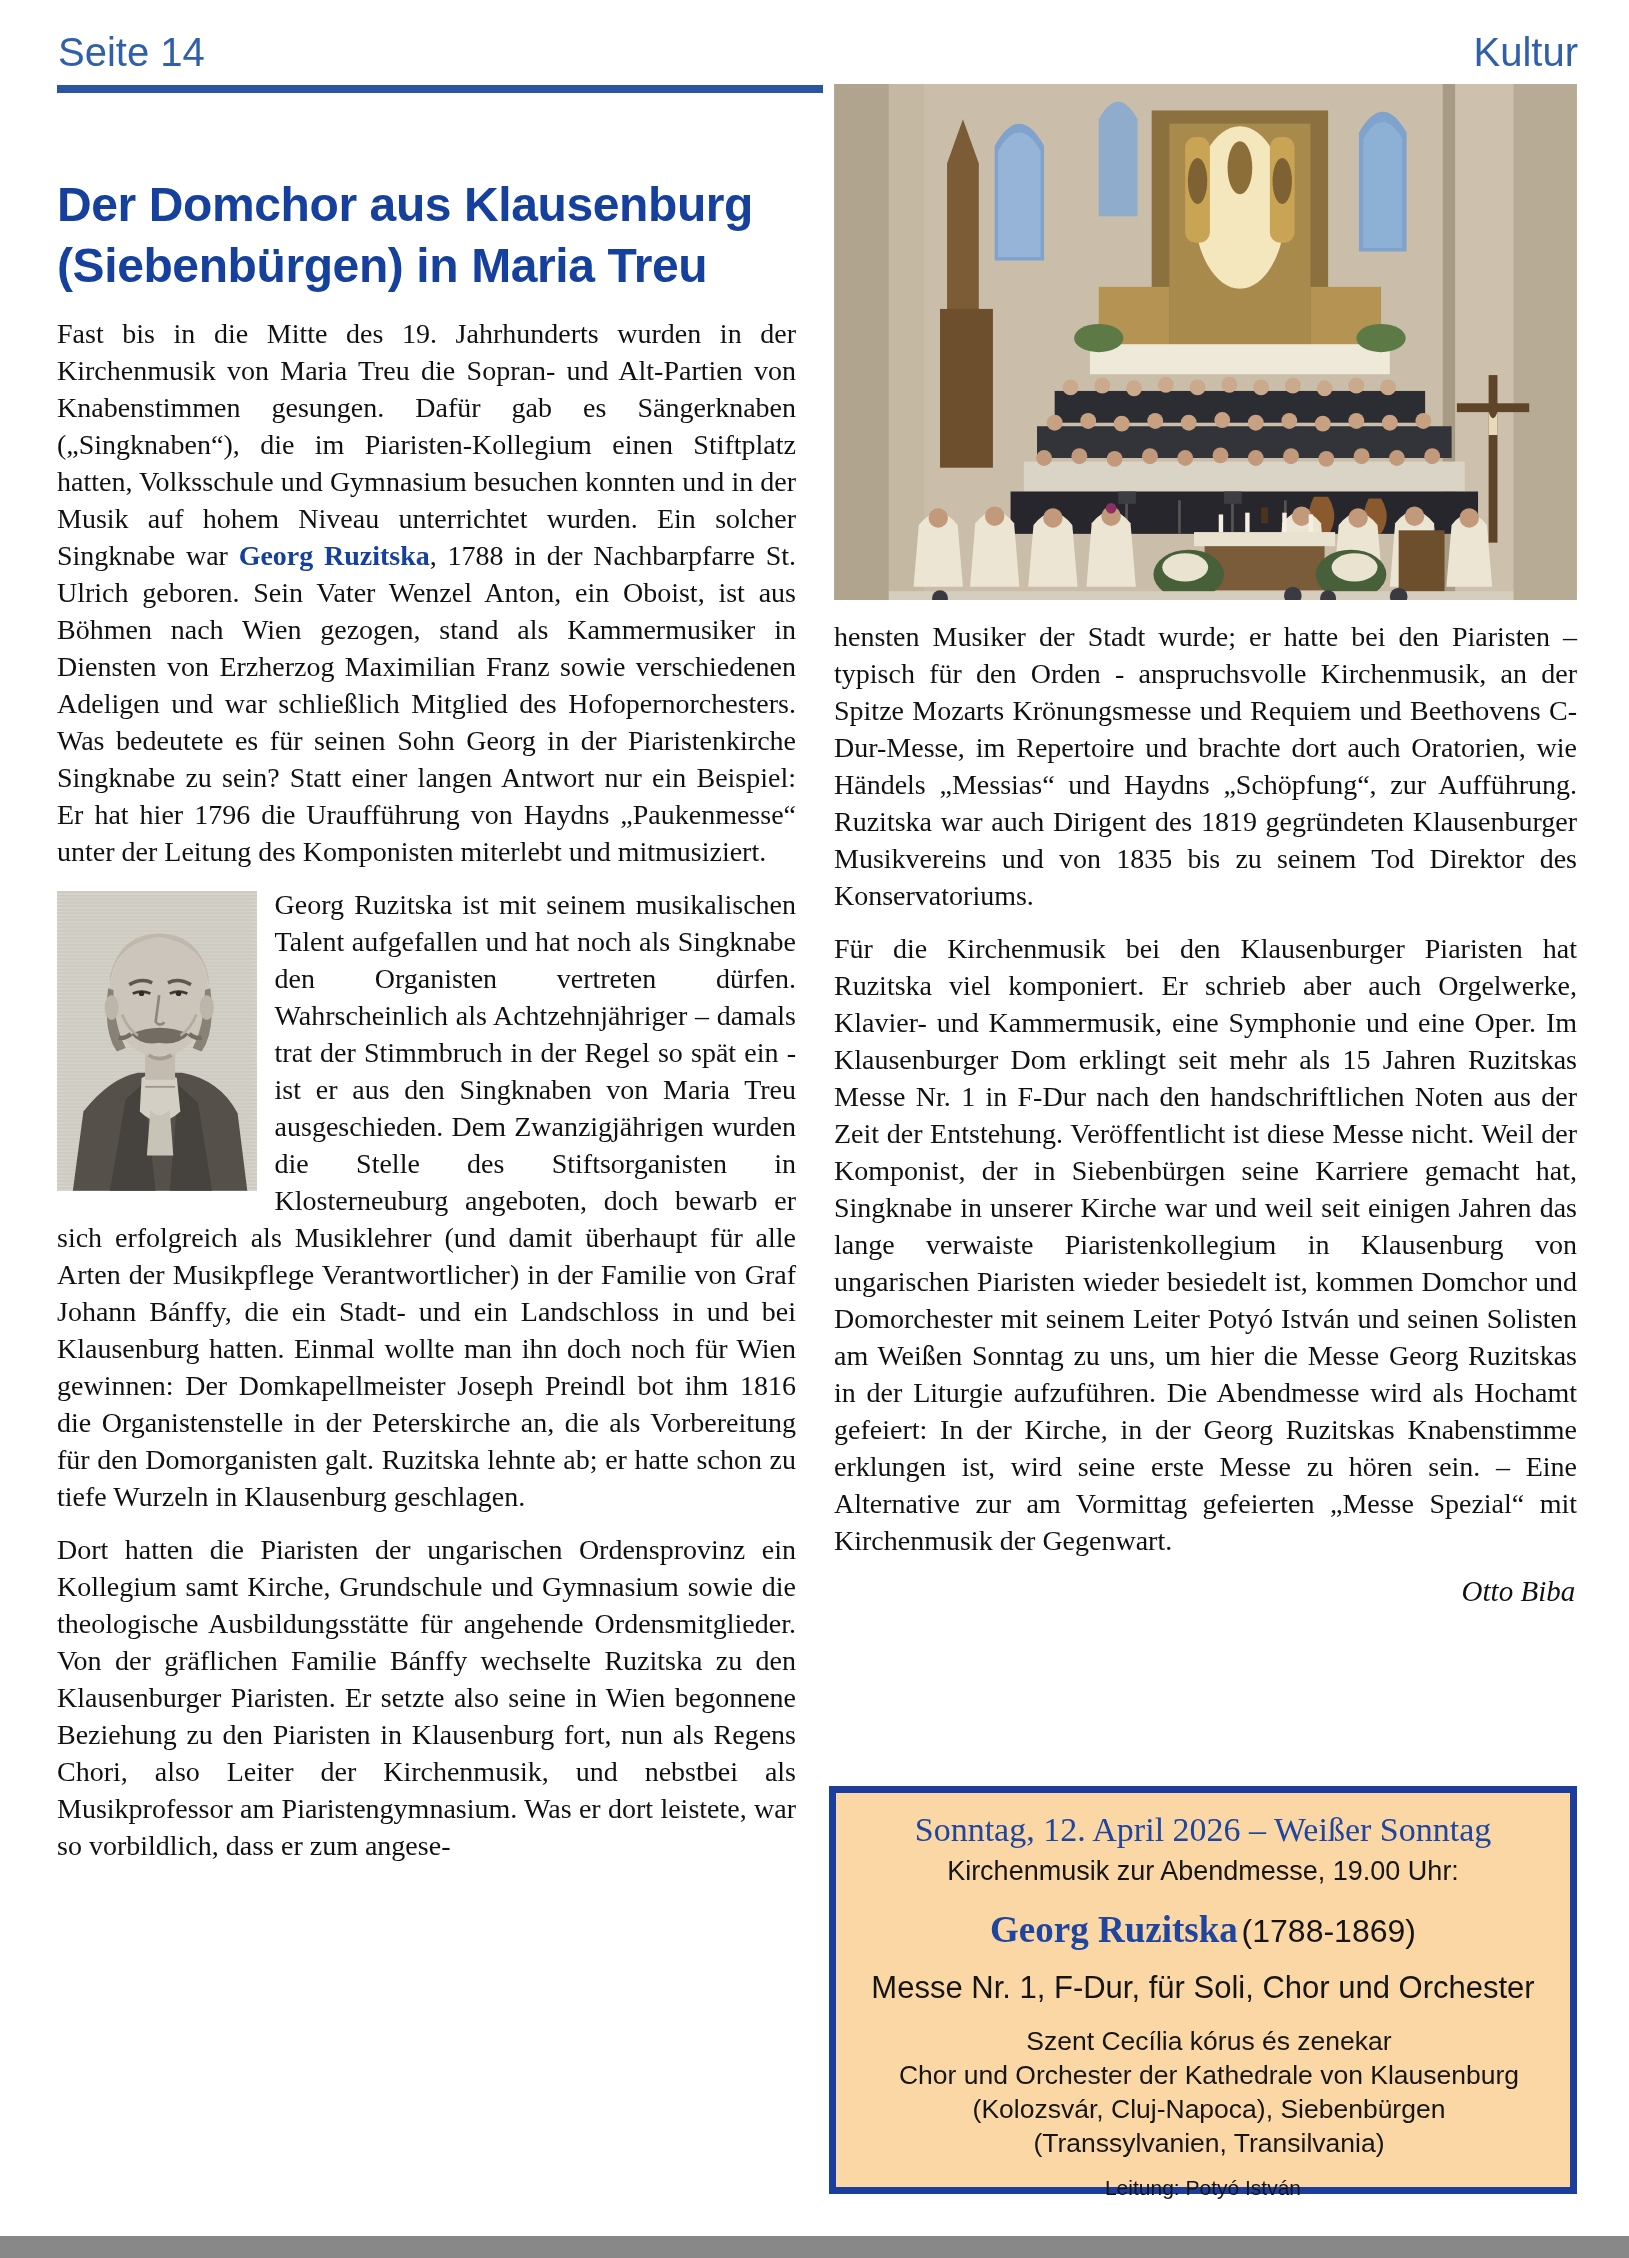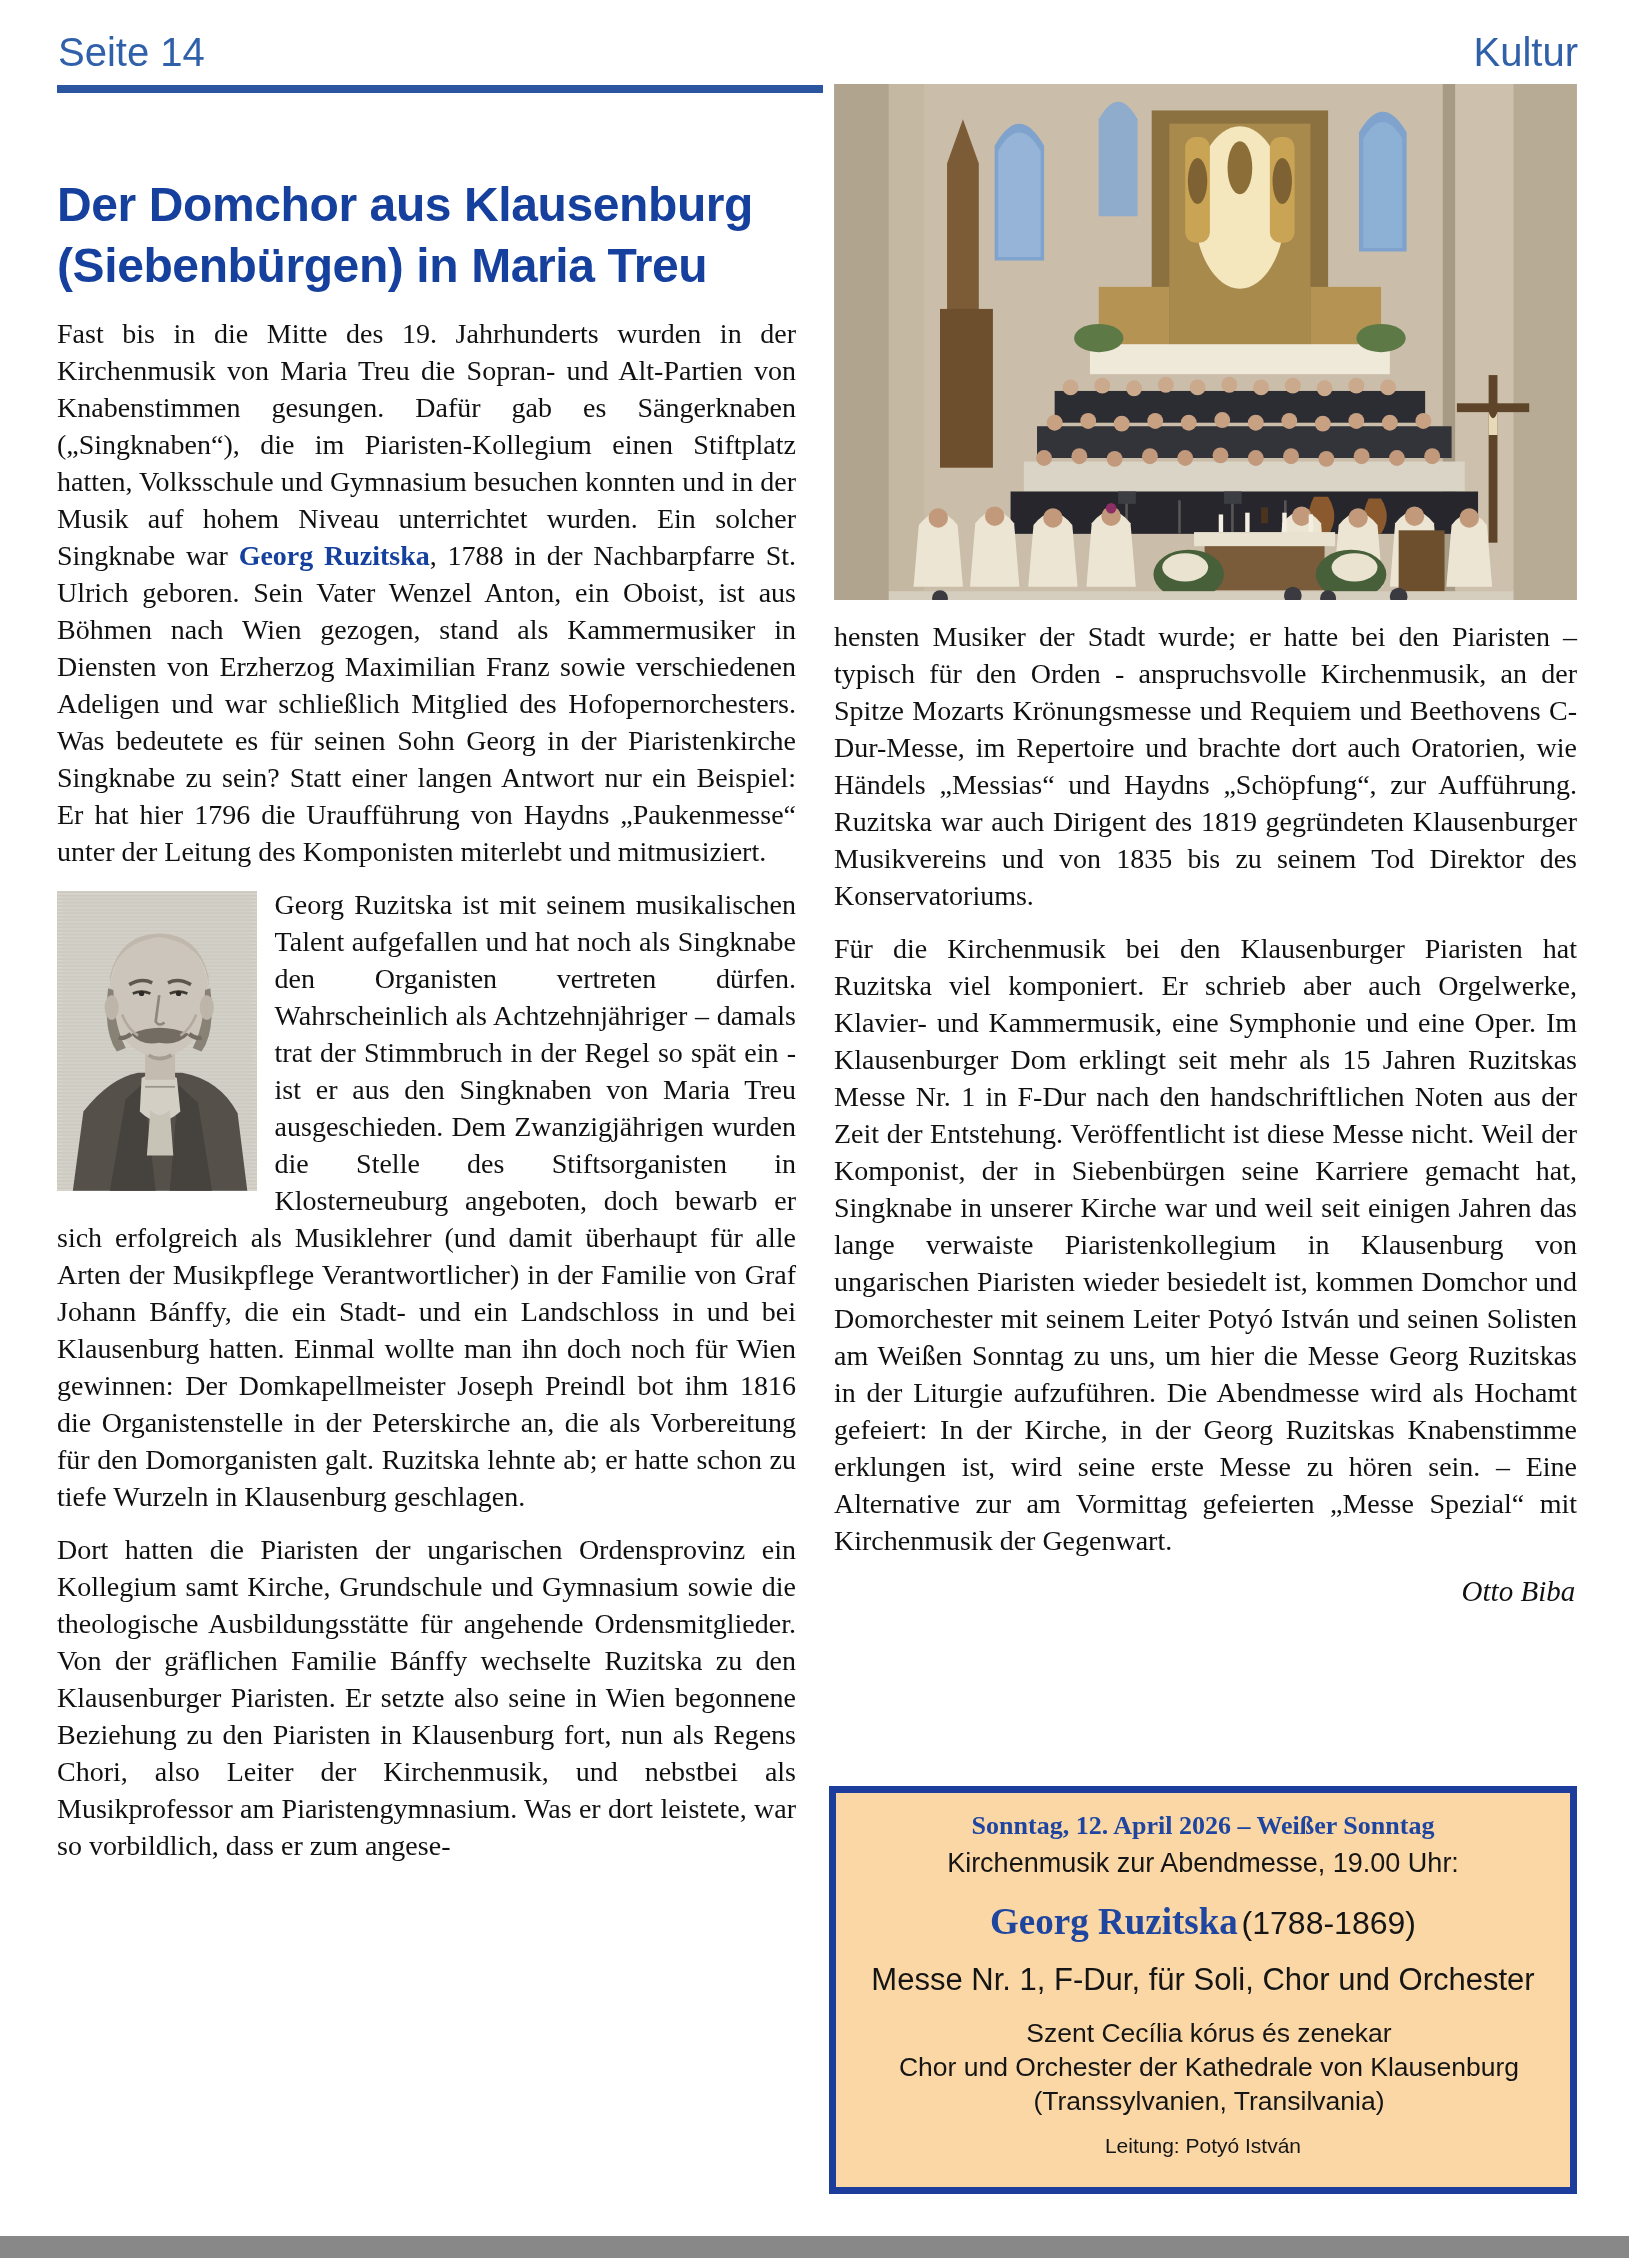--- a/index.html
+++ b/index.html
@@ -33,21 +33,21 @@
   .byline{font-size:29px;font-style:italic;text-align:right;margin:3.5px 1.8px 0 0;}
   
   .photo{position:absolute;left:834px;top:84px;width:743px;height:516px;}
   
   .infobox{
     position:absolute;left:829px;top:1786px;width:748px;height:408px;
     box-sizing:border-box;background:#fbd7a6;border:7px solid #1d3d9c;
     text-align:center;font-family:"Liberation Sans",sans-serif;color:#151515;
     padding-top:17.6px;
   }
-  .ib-date{font-family:"Liberation Serif",serif;font-weight:bold;color:#1e45a0;font-size:26px;}
+  .ib-date{font-family:"Liberation Serif",serif;font-weight:normal;color:#1e45a0;font-size:34px;}
   .ib-event{font-size:27px;margin-top:7px;}
   .ib-composer-line{margin-top:21px;}
   .ib-composer{font-family:"Liberation Serif",serif;font-weight:bold;color:#1e45a0;font-size:37px;}
   .ib-years{font-size:32px;}
   .ib-work{font-size:31px;margin-top:19.4px;}
   .ib-ens{font-size:26.5px;line-height:34px;padding-left:12px;}
   .ib-ens-first{margin-top:17.6px;}
   .ib-leader{font-size:21px;margin-top:16px;}
 </style>
 </head>
@@ -278,18 +278,19 @@
   <div class="infobox">
     <div class="ib-date">Sonntag, 12. April 2026 – Weißer Sonntag</div>
     <div class="ib-event">Kirchenmusik zur Abendmesse, 19.00 Uhr:</div>
     <div class="ib-composer-line">
       <span class="ib-composer">Georg Ruzitska</span>
       <span class="ib-years">(1788-1869)</span>
     </div>
     <div class="ib-work">Messe Nr. 1, F-Dur, für Soli, Chor und Orchester</div>
     <div class="ib-ens ib-ens-first">Szent Cecília kórus és zenekar</div>
     <div class="ib-ens">Chor und Orchester der Kathedrale von Klausenburg</div>
+    <div class="ib-ens">(Kolozsvár, Cluj-Napoca), Siebenbürgen</div>
     <div class="ib-ens">(Transsylvanien, Transilvania)</div>
     <div class="ib-leader">Leitung: Potyó István</div>
   </div>
 
 </div>
 
 
 </body></html>

